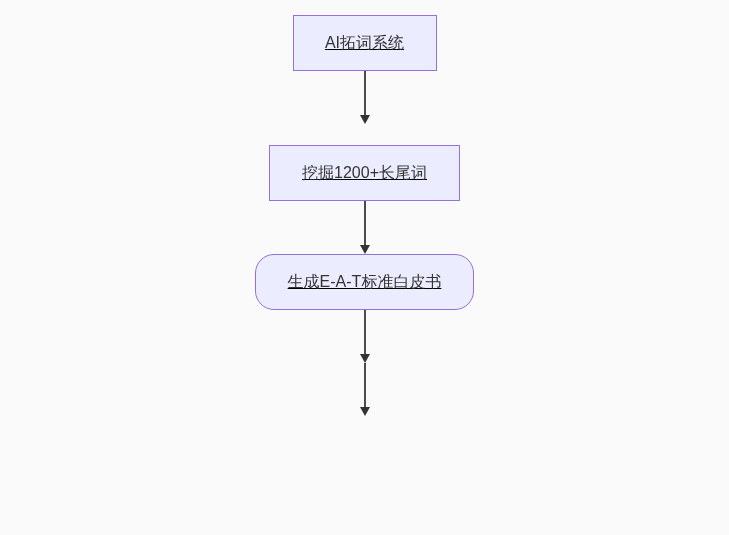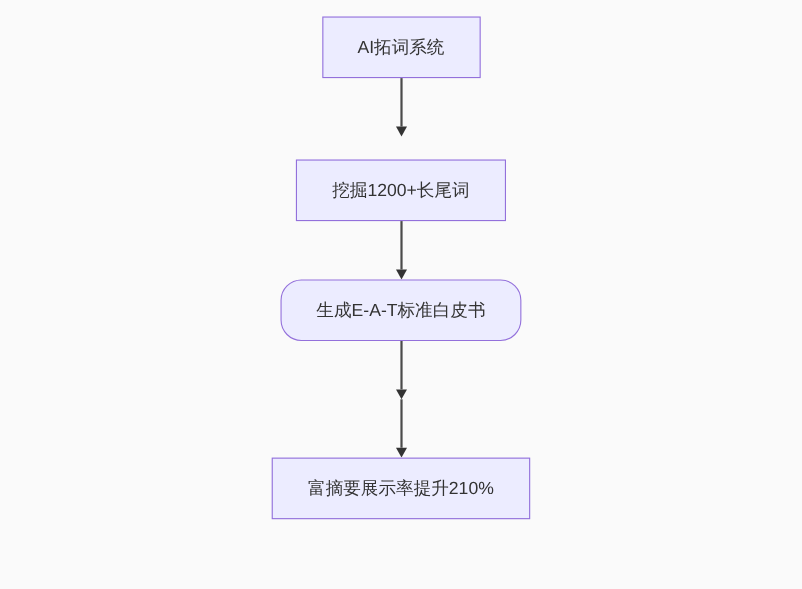--- a/index.html
+++ b/index.html
@@ -14,20 +14,21 @@
     font-family: "Liberation Sans", "DejaVu Sans", sans-serif;
   }
   .flowchart {
     position: relative;
     left: 7px;
     width: 715px;
     padding-top: 15px;
     display: flex;
     flex-direction: column;
     align-items: center;
+    text-decoration: underline;
   }
   .flow-node {
     box-sizing: border-box;
     height: 56px;
     background: #ECECFF;
     border: 1px solid #9370DB;
     color: #333333;
     font-size: 16px;
     display: flex;
     align-items: center;
@@ -85,15 +86,14 @@
     <div class="line"></div>
     <div class="head"></div>
   </div>
 
 
   <div class="arrow">
     <div class="line"></div>
     <div class="head"></div>
   </div>
 
-  <div class="flow-node n5">富摘要展示率提升210%</div>
 
 </div>
 
 </body></html>

